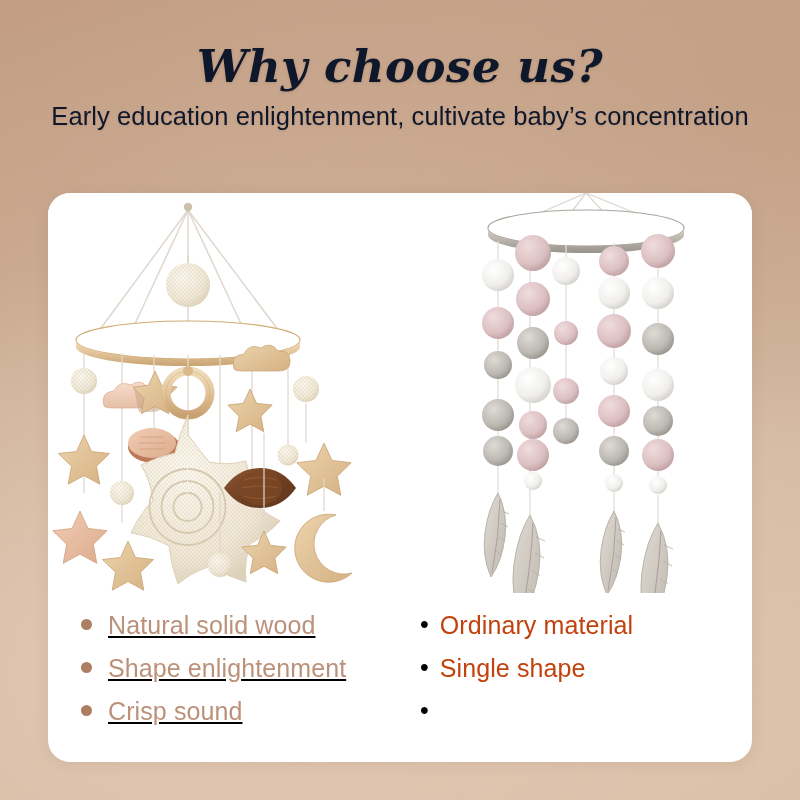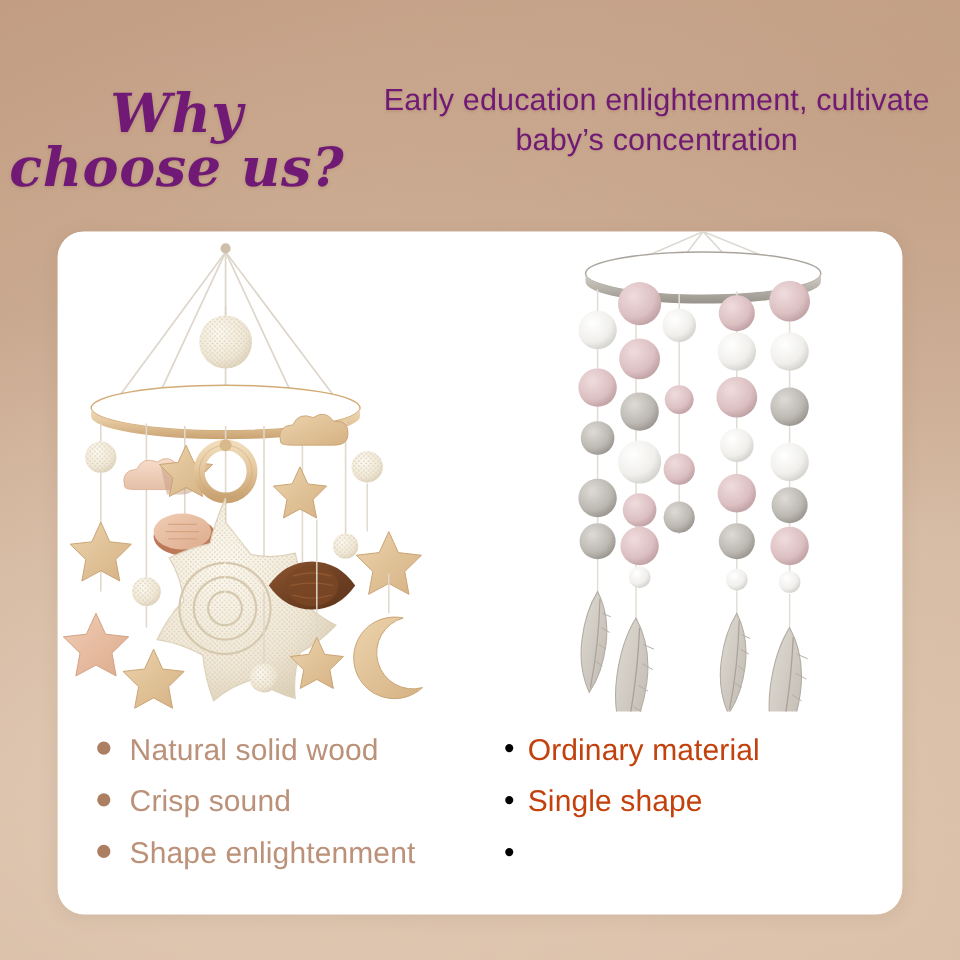--- a/index.html
+++ b/index.html
@@ -20,22 +20,22 @@
       linear-gradient(165deg, #c5a086 0%, #cdad93 32%, #d8bda6 62%, #e2c8b2 100%);
   }
   #bg-vignette {
     position: absolute; inset: 0;
     background: radial-gradient(ellipse 85% 70% at 50% 42%, rgba(255,255,255,0.05) 0%, rgba(150,110,80,0.10) 100%);
   }
 
   
   #header {
     position: absolute; top: 0; left: 0; width: 800px; height: 190px;
-    text-align: center; color: #701a75;
-    display: flex; flex-direction: row; align-items: center;
+    text-align: center; color: #0f172a;
+    display: flex; flex-direction: column; align-items: center;
   }
   #page-title {
     font-family: "DejaVu Serif", "Liberation Serif", serif;
     font-style: italic; font-weight: bold;
     font-size: 45px; line-height: 1;
     margin-top: 44px;
     letter-spacing: 0.5px;
     text-shadow: 0 1px 3px rgba(120,85,60,0.25);
   }
   #page-subtitle {
@@ -61,21 +61,21 @@
   #panel-natural { left: 0; width: 370px; }
   #panel-ordinary { left: 370px; width: 334px; }
   .product-svg { display: block; width: 100%; height: 100%; }
 
   
   #feature-lists {
     position: absolute; left: 0; top: 398px; width: 704px; height: 171px;
     display: flex;
   }
   #list-natural {
-    width: 363px; padding-left: 33px; padding-top: 16px;
+    width: 363px; padding-left: 33px; padding-top: 16px; text-decoration: underline;
   }
   #list-ordinary {
     width: 341px; padding-left: 9px; padding-top: 16px;
   }
   .feat-item {
     display: flex; align-items: baseline;
     margin-bottom: 6px;
   }
   #list-natural .feat-item { margin-bottom: 6px; }
   .bullet-dot {
@@ -408,25 +408,25 @@
 
   <div id="feature-lists">
 
     <div id="list-natural">
       <div class="feat-item">
         <span class="bullet-dot"></span>
         <span class="feat-text-natural">Natural solid wood</span>
       </div>
       <div class="feat-item">
         <span class="bullet-dot"></span>
+        <span class="feat-text-natural">Shape enlightenment</span>
+      </div>
+      <div class="feat-item">
+        <span class="bullet-dot"></span>
         <span class="feat-text-natural">Crisp sound</span>
-      </div>
-      <div class="feat-item">
-        <span class="bullet-dot"></span>
-        <span class="feat-text-natural">Shape enlightenment</span>
       </div>
     </div>
 
     <div id="list-ordinary">
       <div class="feat-item">
         <span class="bullet-tiny">•</span>
         <span class="feat-text-ordinary">Ordinary material</span>
       </div>
       <div class="feat-item">
         <span class="bullet-tiny">•</span>

